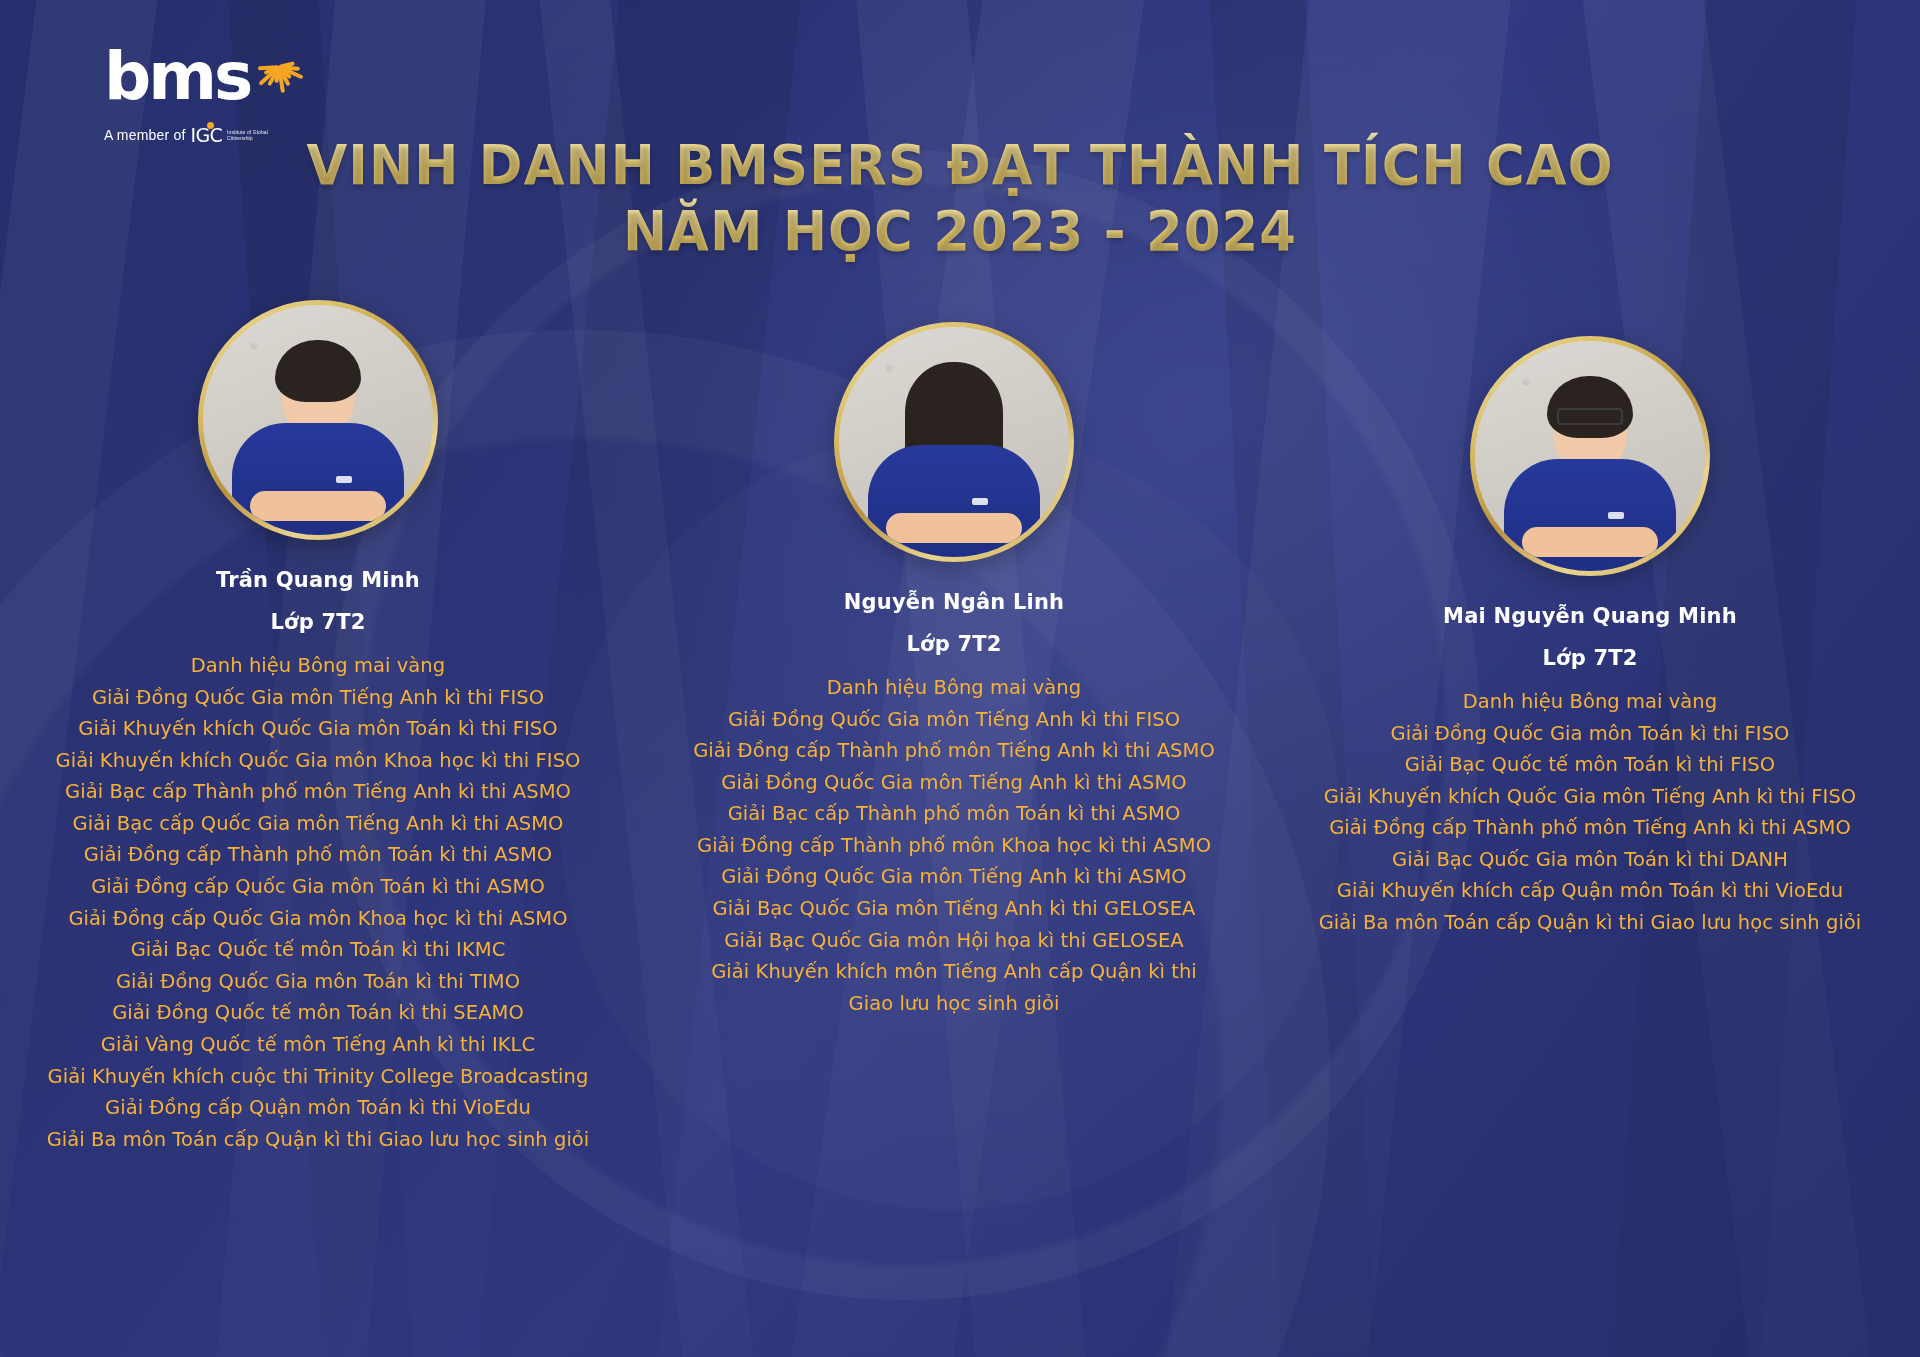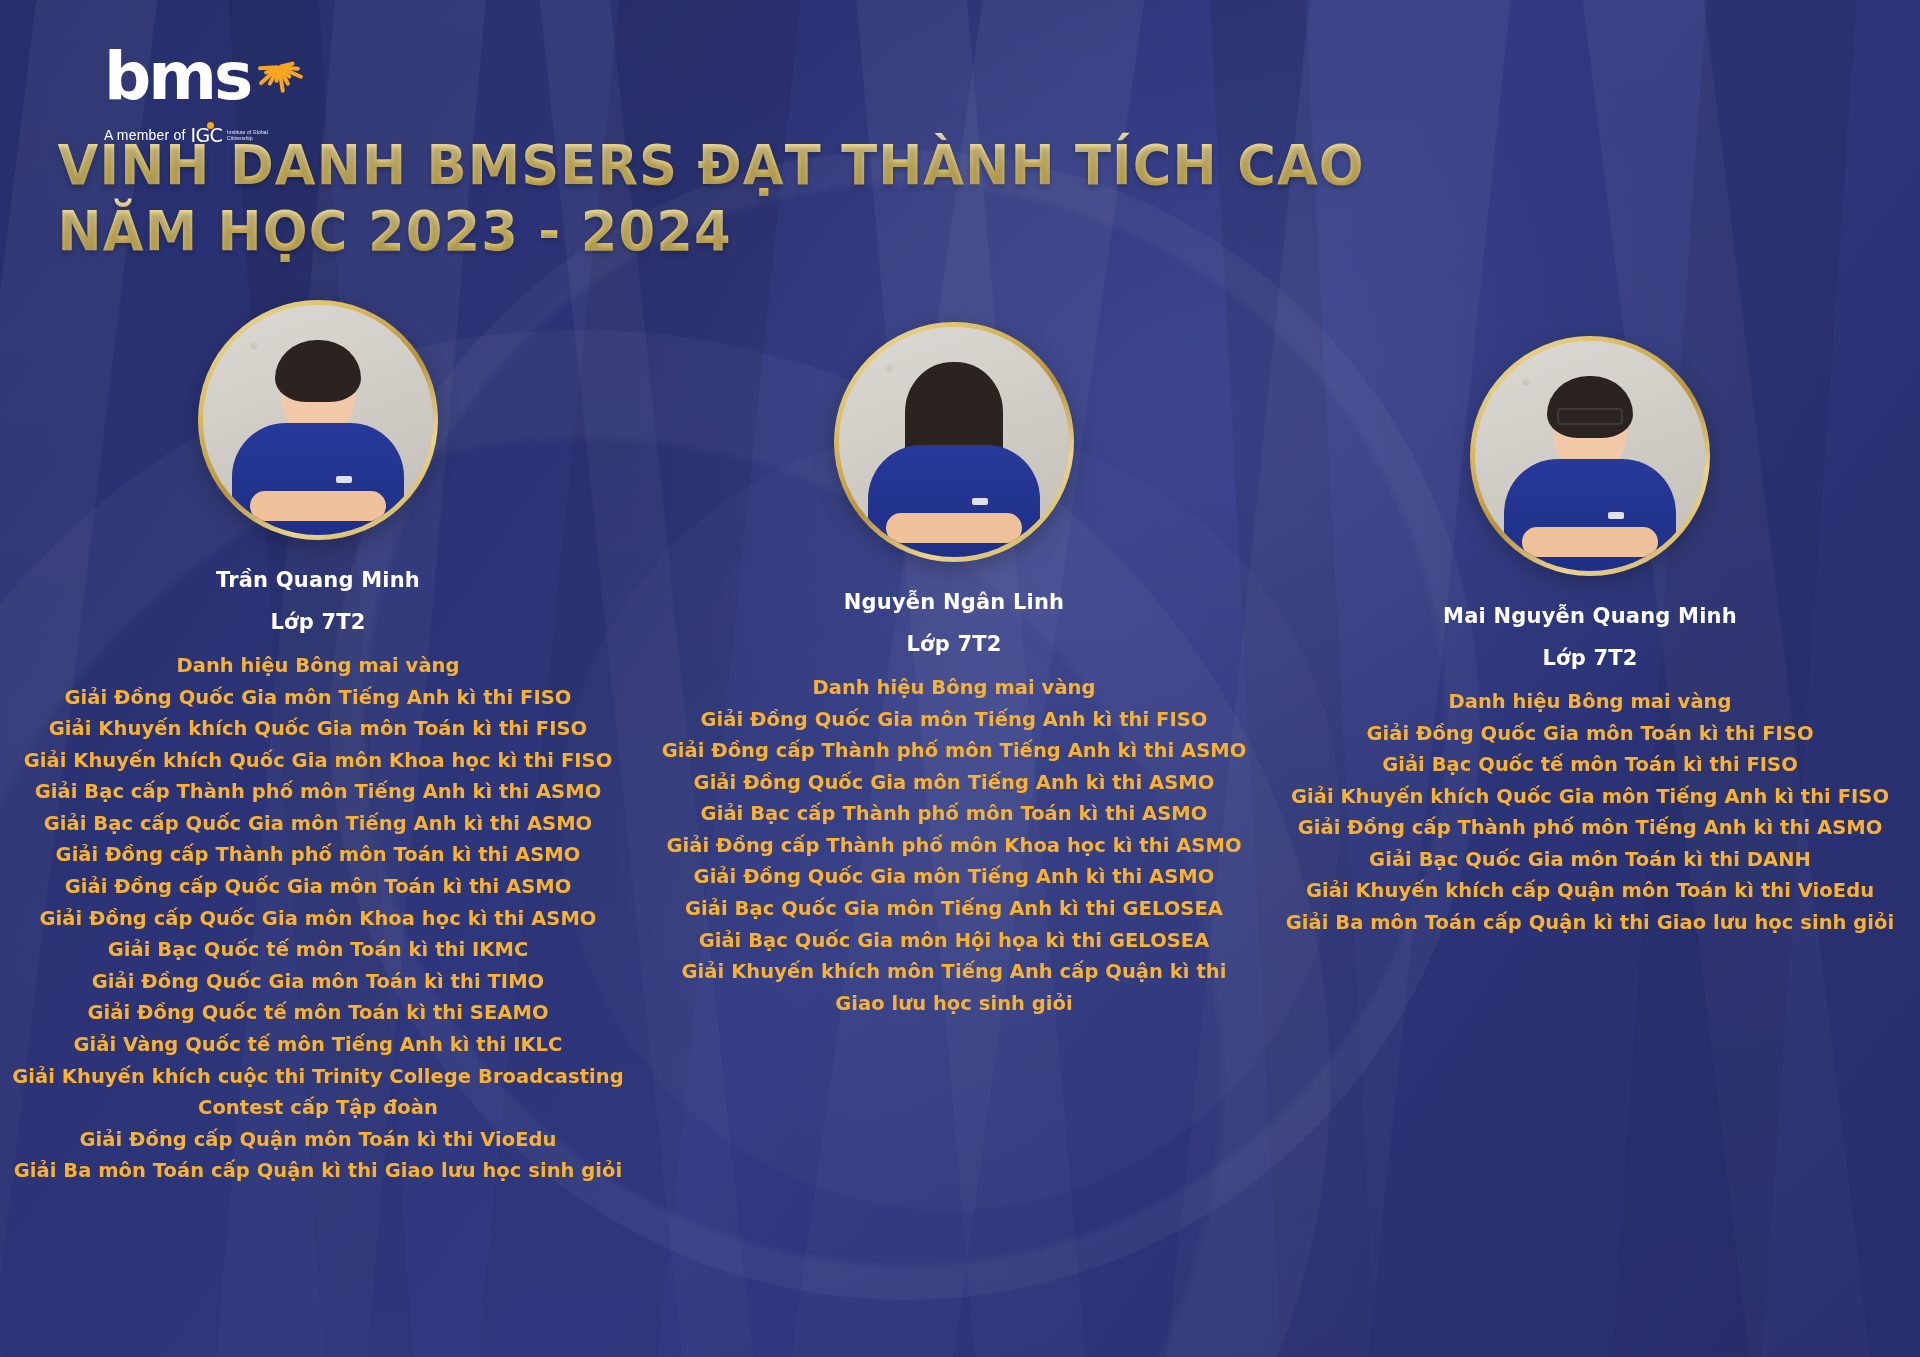--- a/index.html
+++ b/index.html
@@ -123,20 +123,21 @@
     opacity: .92;
     letter-spacing: .1px;
     max-width: 54px;
   }
 
   
   .title-wrap {
     position: absolute;
     left: 0; right: 0;
     top: 132px;
+    text-align: center;
   }
   .title-line {
     font-family: "DejaVu Sans", sans-serif;
     font-weight: bold;
     font-size: 56px;
     line-height: 1.18;
     letter-spacing: 1.2px;
     color: #ecd78f;
     background: linear-gradient(180deg, #f5e6ad 0%, #e2c870 55%, #d9bc5e 100%);
     -webkit-background-clip: text;
@@ -245,21 +246,21 @@
     margin-top: 18px;
     font-family: "DejaVu Sans", sans-serif;
     font-weight: bold;
     font-size: 21px;
     color: #ffffff;
     letter-spacing: .2px;
   }
   .ach-list { margin-top: 16px; width: 100%; }
   .ach {
     font-family: "DejaVu Sans", sans-serif;
-    font-weight: bold;
+    font-weight: normal;
     font-size: 19.5px;
     line-height: 1.62;
     color: #f7b235;
     letter-spacing: .05px;
     white-space: nowrap;
   }
 </style>
 </head>
 <body>
 
@@ -338,21 +339,20 @@
           <div class="ach">Giải Bạc cấp Thành phố môn Tiếng Anh kì thi ASMO</div>
           <div class="ach">Giải Bạc cấp Quốc Gia môn Tiếng Anh kì thi ASMO</div>
           <div class="ach">Giải Đồng cấp Thành phố môn Toán kì thi ASMO</div>
           <div class="ach">Giải Đồng cấp Quốc Gia môn Toán kì thi ASMO</div>
           <div class="ach">Giải Đồng cấp Quốc Gia môn Khoa học kì thi ASMO</div>
           <div class="ach">Giải Bạc Quốc tế môn Toán kì thi IKMC</div>
           <div class="ach">Giải Đồng Quốc Gia môn Toán kì thi TIMO</div>
           <div class="ach">Giải Đồng Quốc tế môn Toán kì thi SEAMO</div>
           <div class="ach">Giải Vàng Quốc tế môn Tiếng Anh kì thi IKLC</div>
           <div class="ach">Giải Khuyến khích cuộc thi Trinity College Broadcasting</div>
-          <div class="ach">Contest cấp Tập đoàn</div>
           <div class="ach">Giải Đồng cấp Quận môn Toán kì thi VioEdu</div>
           <div class="ach">Giải Ba môn Toán cấp Quận kì thi Giao lưu học sinh giỏi</div>
         </div>
     </div>
 
     <div class="col col-2">
       <div class="photo-ring">
         <div class="photo">
           <div class="ph-wall"></div>
           <div class="ph-hair long"></div>

